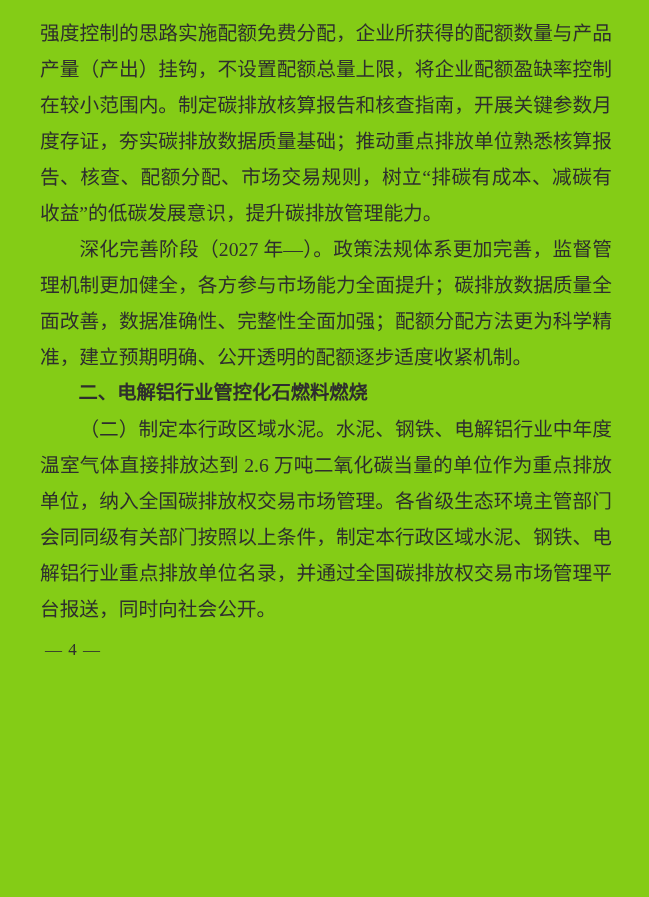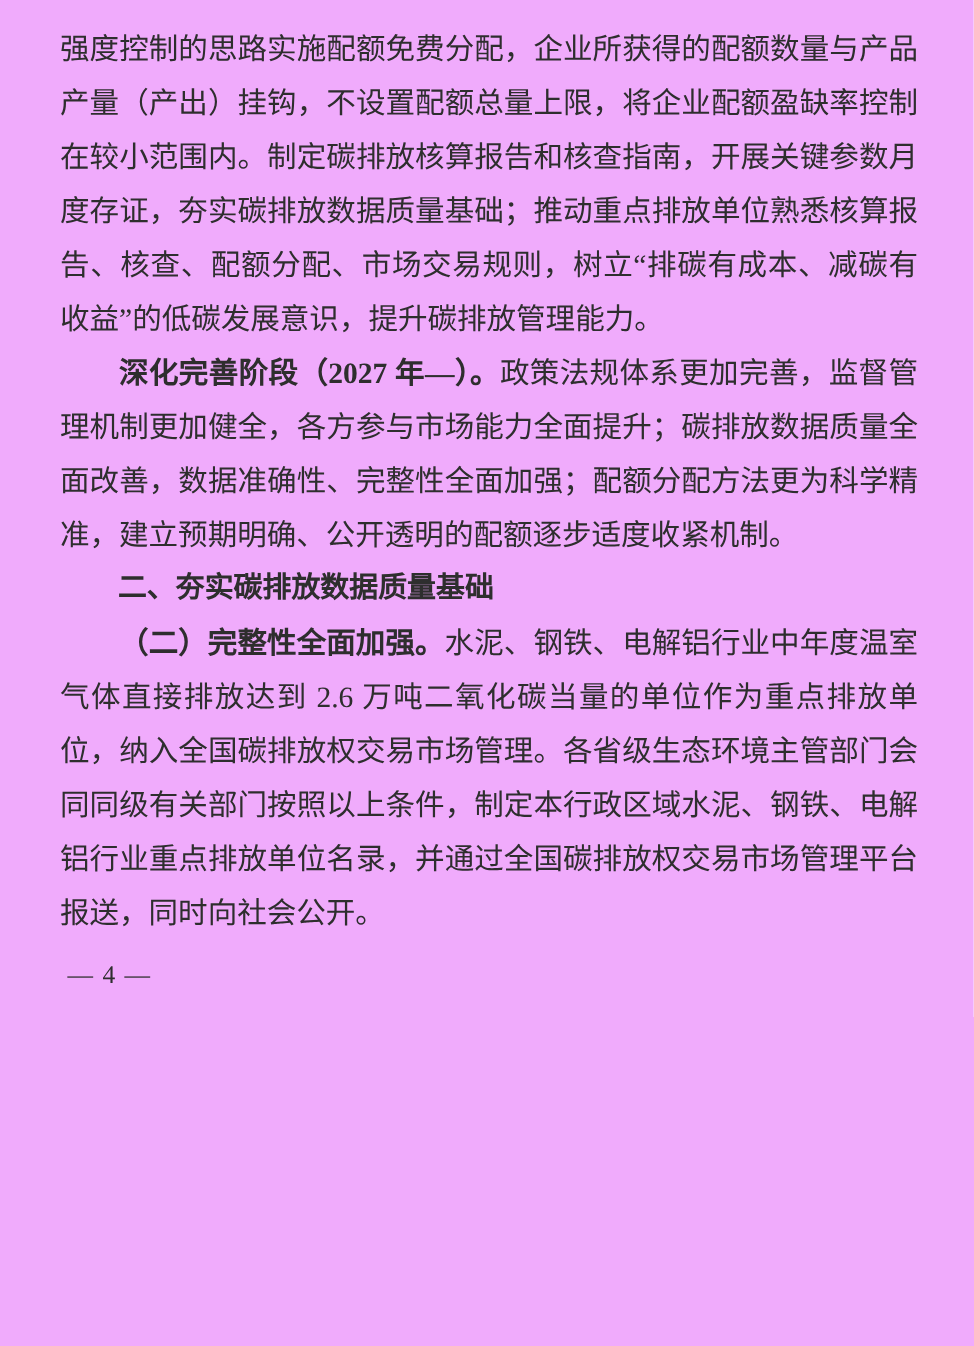--- a/index.html
+++ b/index.html
@@ -10,37 +10,37 @@
   body {
     width: 649px;
     height: 897px;
     overflow: hidden;
   }
   .page {
     box-sizing: border-box;
     width: 649px;
     height: 897px;
     padding: 15px 37px 0 40px;
-    background: #f0abfc;
+    background: #84cc16;
     font-family: "Liberation Serif", "DejaVu Serif", serif;
     font-size: 19.7px;
     line-height: 36px;
     color: #2e2e2e;
     text-align: justify;
   }
   .para {
     margin: 0;
     padding: 0;
     text-indent: 2em;
   }
   .para.no-indent {
     text-indent: 0;
   }
   .lead {
-    font-weight: bold;
+    font-weight: normal;
   }
   .section-heading {
     margin: 0;
     padding: 0;
     text-indent: 2em;
     font-weight: bold;
     font-family: "Liberation Sans", "DejaVu Sans", sans-serif;
     font-size: 19.3px;
     text-align: left;
   }
@@ -60,23 +60,23 @@
 <div class="page">
 
   <p class="para no-indent">
     <span>强度控制的思路实施配额免费分配，企业所获得的配额数量与产品产量（产出）挂钩，不设置配额总量上限，将企业配额盈缺率控制在较小范围内。制定碳排放核算报告和核查指南，开展关键参数月度存证，夯实碳排放数据质量基础；推动重点排放单位熟悉核算报告、核查、配额分配、市场交易规则，树立“排碳有成本、减碳有收益”的低碳发展意识，提升碳排放管理能力。</span>
   </p>
 
   <p class="para">
     <span class="lead">深化完善阶段（2027 年—）。</span><span>政策法规体系更加完善，监督管理机制更加健全，各方参与市场能力全面提升；碳排放数据质量全面改善，数据准确性、完整性全面加强；配额分配方法更为科学精准，建立预期明确、公开透明的配额逐步适度收紧机制。</span>
   </p>
 
-  <p class="section-heading">二、夯实碳排放数据质量基础</p>
+  <p class="section-heading">二、电解铝行业管控化石燃料燃烧</p>
 
 
   <p class="para">
-    <span class="lead">（二）完整性全面加强。</span><span>水泥、钢铁、电解铝行业中年度温室气体直接排放达到 2.6 万吨二氧化碳当量的单位作为重点排放单位，纳入全国碳排放权交易市场管理。各省级生态环境主管部门会同同级有关部门按照以上条件，制定本行政区域水泥、钢铁、电解铝行业重点排放单位名录，并通过全国碳排放权交易市场管理平台报送，同时向社会公开。</span>
+    <span class="lead">（二）制定本行政区域水泥。</span><span>水泥、钢铁、电解铝行业中年度温室气体直接排放达到 2.6 万吨二氧化碳当量的单位作为重点排放单位，纳入全国碳排放权交易市场管理。各省级生态环境主管部门会同同级有关部门按照以上条件，制定本行政区域水泥、钢铁、电解铝行业重点排放单位名录，并通过全国碳排放权交易市场管理平台报送，同时向社会公开。</span>
   </p>
 
 
   <div class="page-footer">— 4 —</div>
 
 </div>
 
 </body></html>

